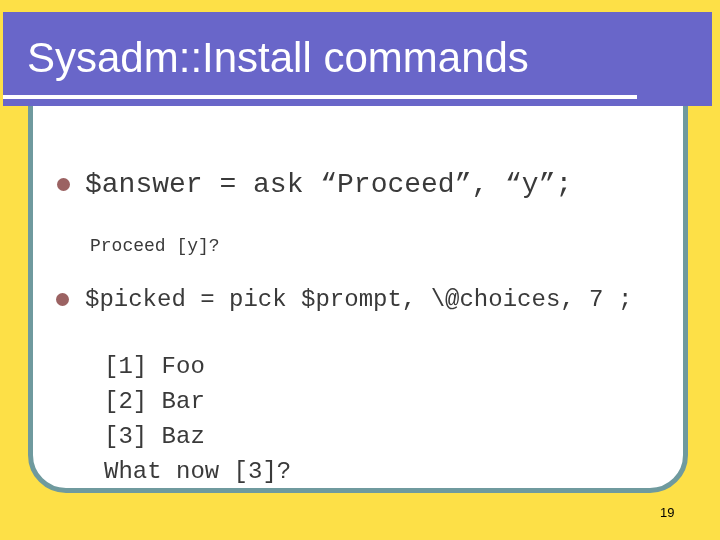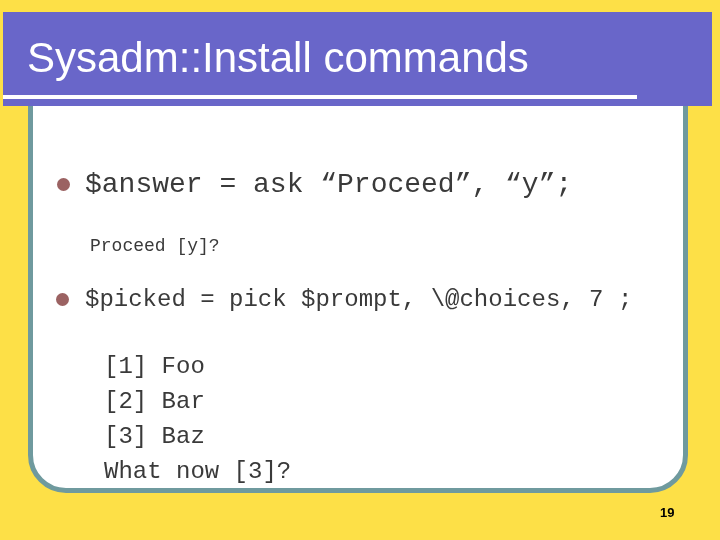--- a/index.html
+++ b/index.html
@@ -106,21 +106,21 @@
     line-height: 35px;
     margin-left: 16px;
   }
 
   .page-number {
     position: absolute;
     left: 660px;
     top: 505px;
     font-size: 13px;
     line-height: 16px;
-    font-weight: bold;
+    font-weight: normal;
     color: #000000;
     z-index: 3;
   }
 </style>
 </head>
 <body>
 
 <div class="slide">
 
   <div class="content-box"></div>

